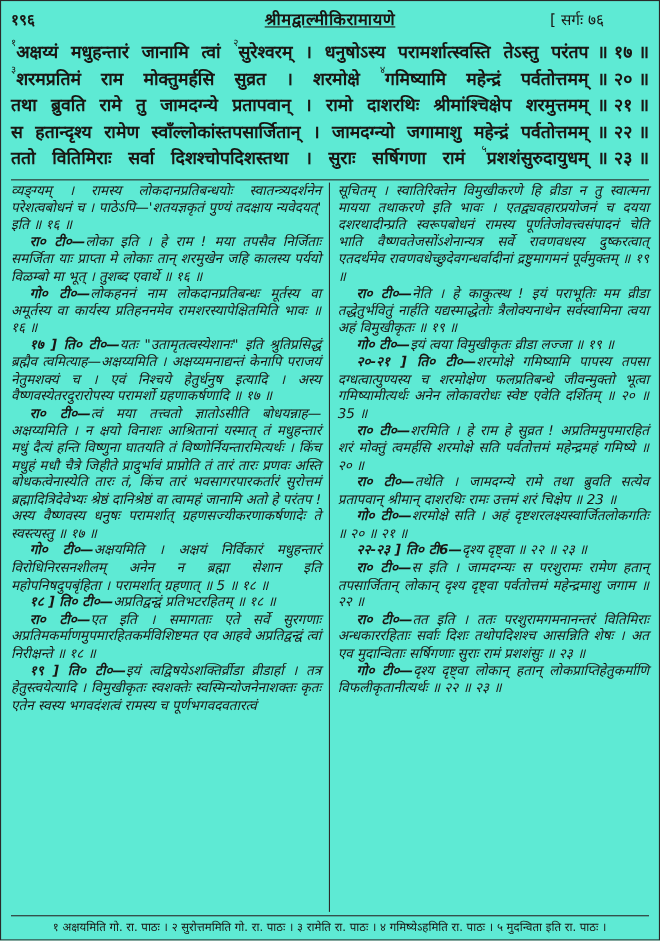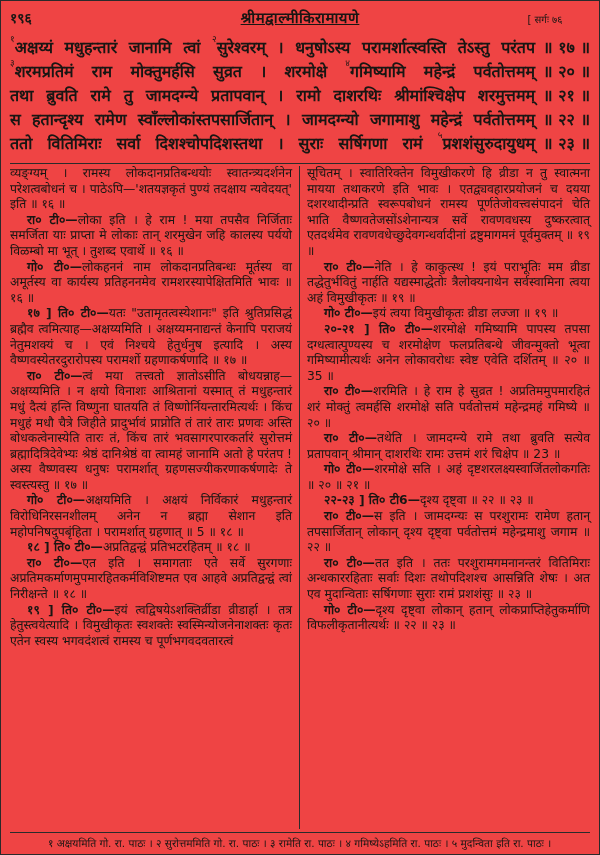--- a/index.html
+++ b/index.html
@@ -1,44 +1,44 @@
 <!DOCTYPE html>
 <html><head>
 <meta charset="utf-8">
 <style>
   html,body{margin:0;padding:0;background:#e8e6e0;}
   .page{
     position:relative;
     width:600px;height:855px;
     box-sizing:border-box;
     margin:0;
-    background:#ef4444;
+    background:#5eead4;
     border:1px solid #2a2a2a;
     outline:1px solid #777;
     padding:6px 9px 4px 9px;
     display:flex;flex-direction:column;
     font-family:"DejaVu Sans","Liberation Sans",sans-serif;
     color:#191613;
     overflow:hidden;
   }
   .header{display:flex;align-items:baseline;font-size:13px;}
   .h-left{width:90px;font-weight:700;font-size:14px;}
   .h-center{flex:1;text-align:center;font-weight:700;font-size:15px;letter-spacing:.5px;text-decoration:underline;}
-  .h-right{width:90px;text-align:center;font-size:10px;}
+  .h-right{width:90px;text-align:left;font-size:14px;}
   .verses{margin-top:9px;font-weight:700;font-size:16px;line-height:24px;}
   .verse-line{display:flex;}
   .verse-text{flex:1;text-align:justify;text-align-last:justify;}
   .verse-num{white-space:nowrap;margin-left:8px;}
   .verse-text sup{font-size:9px;line-height:0;position:relative;top:-5px;font-weight:400;}
   .rule{border:none;border-top:1.5px solid #2b2b2b;margin:7px 0 0 0;}
   .columns{flex:1;display:flex;margin-top:2px;}
   .col{width:50%;box-sizing:border-box;font-size:12.3px;line-height:15.6px;text-align:justify;}
   .col-left{padding-right:7px;border-right:1.5px solid #2b2b2b;}
   .col-right{padding-left:7px;}
-  p.cpara{margin:0;}
+  p.cpara{margin:0;font-style:italic;}
   p.cpara.indent{text-indent:17px;}
   .lead{font-weight:700;}
   .footrule{border:none;border-top:1px solid #2b2b2b;margin:3px 0 0 0;}
   .footnotes{font-size:10.5px;line-height:14px;text-indent:38px;text-align:justify;padding-top:3px;}
 </style>
 </head>
 <body>
 
 <div class="page">
 

